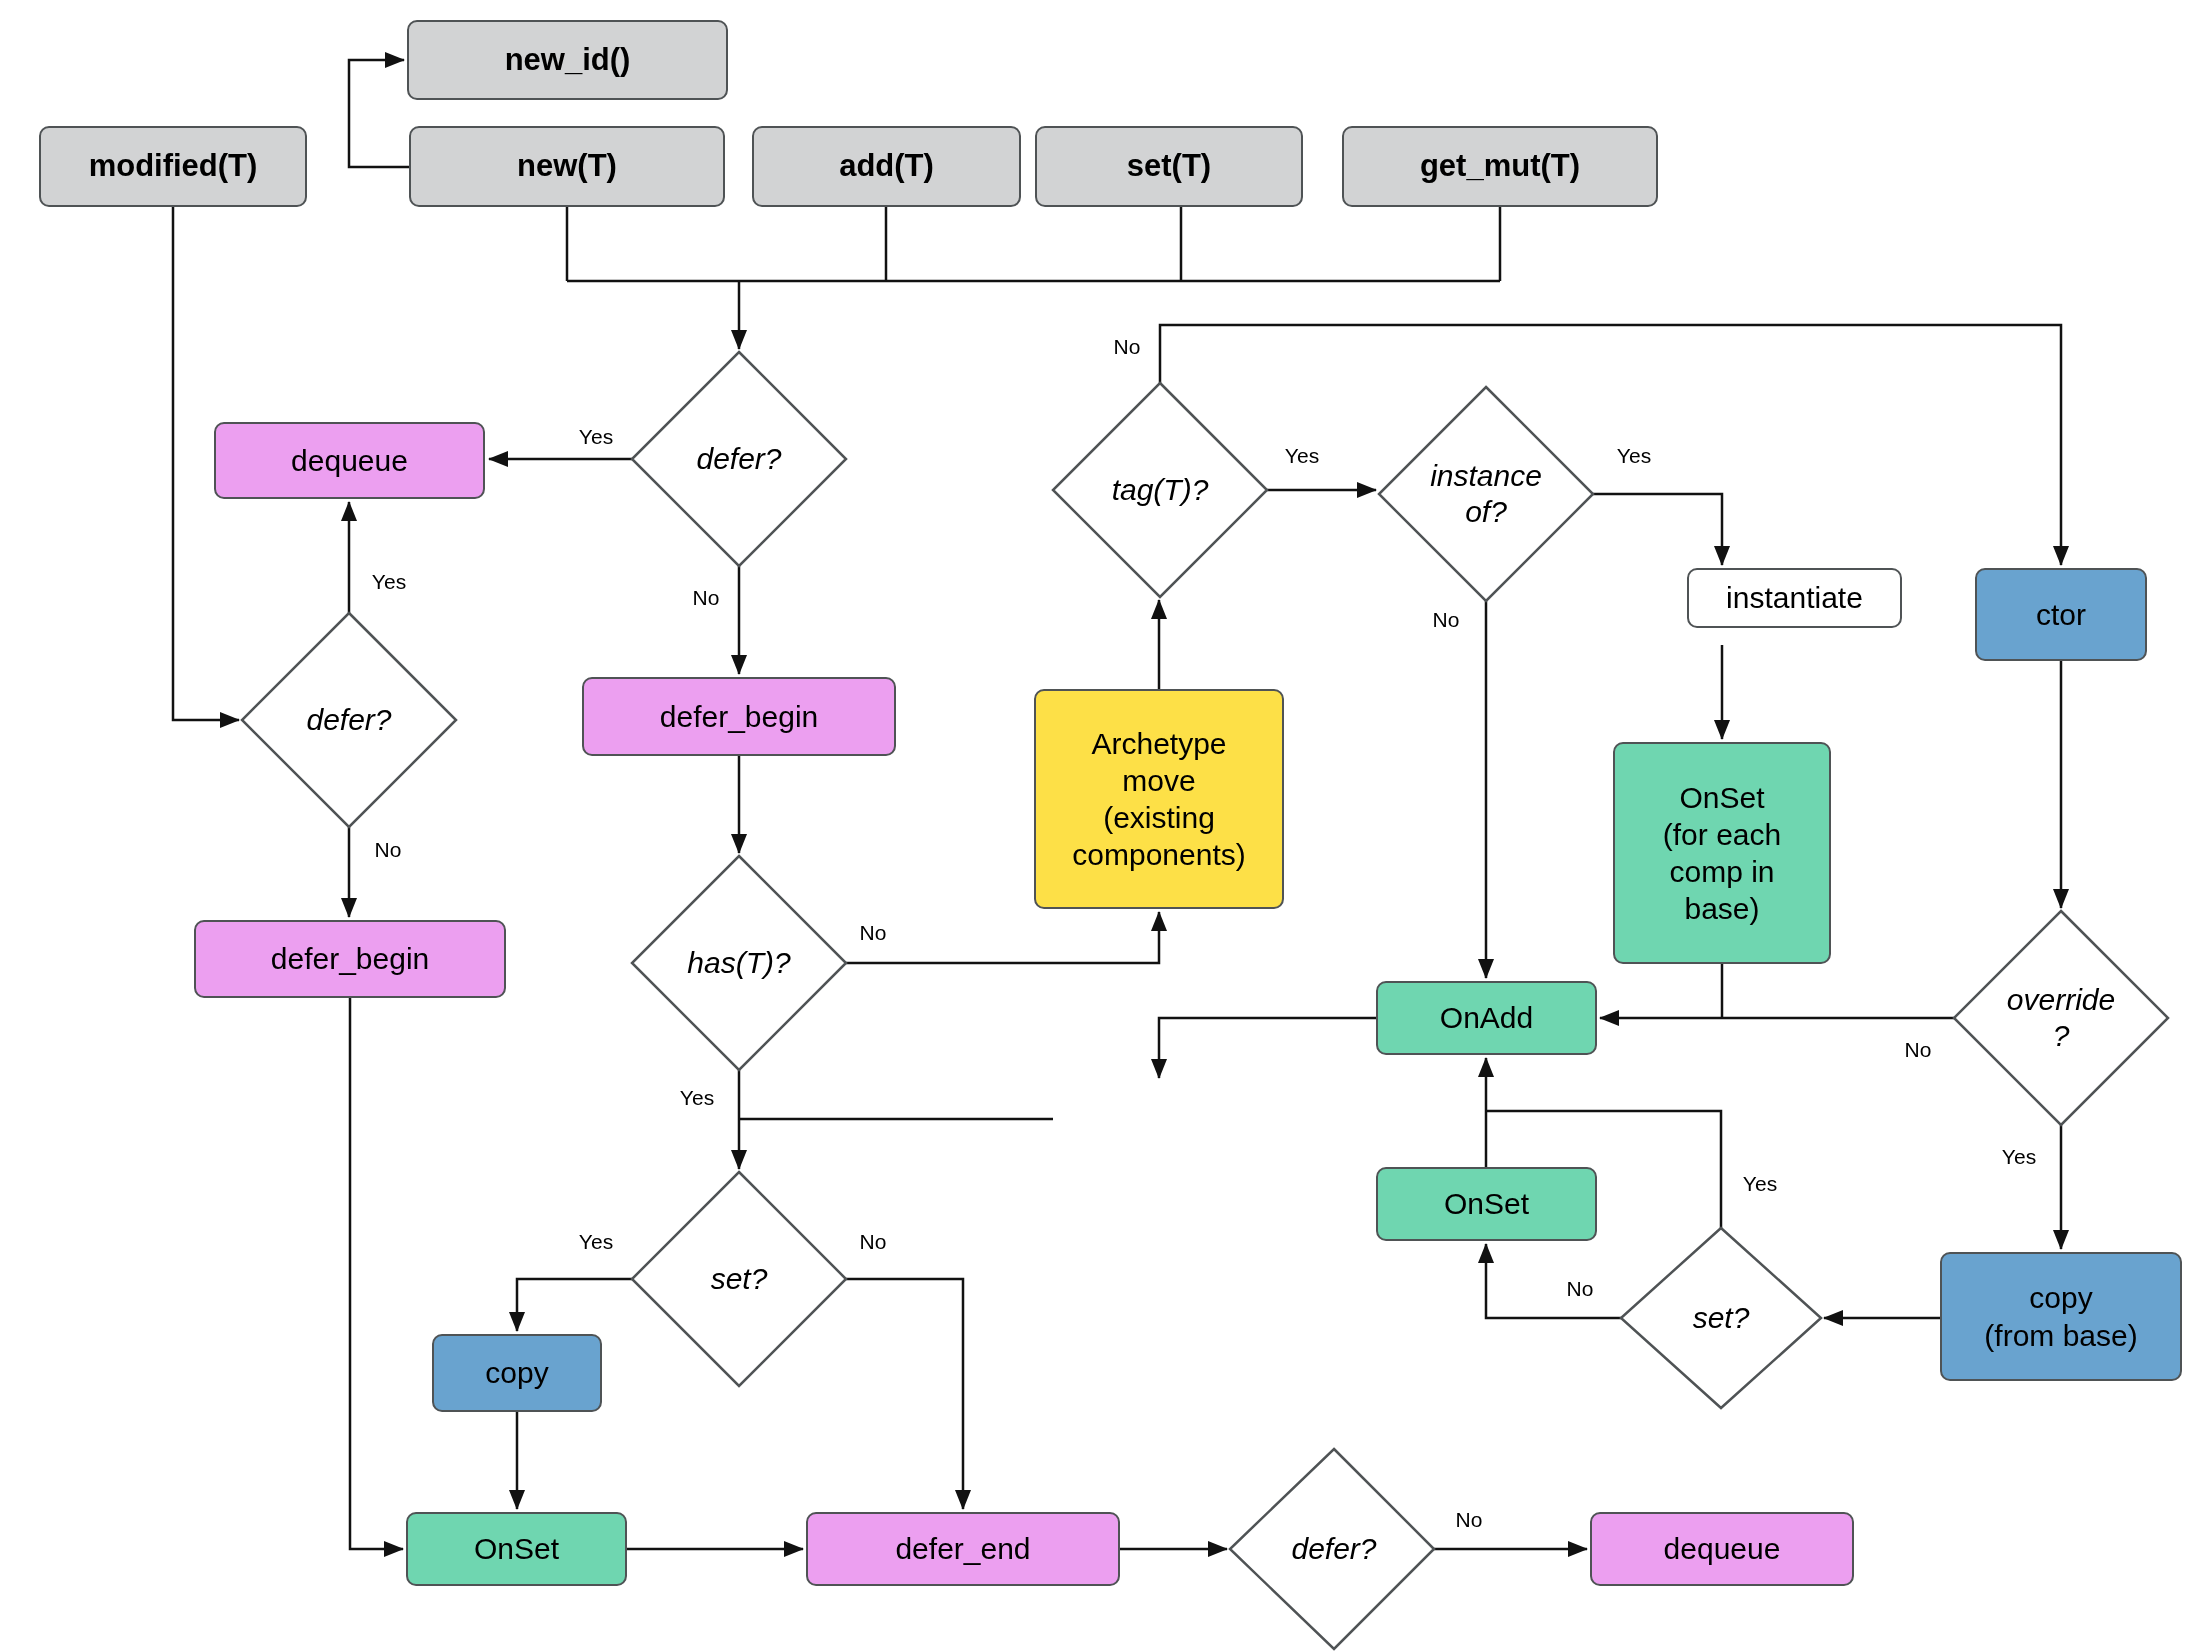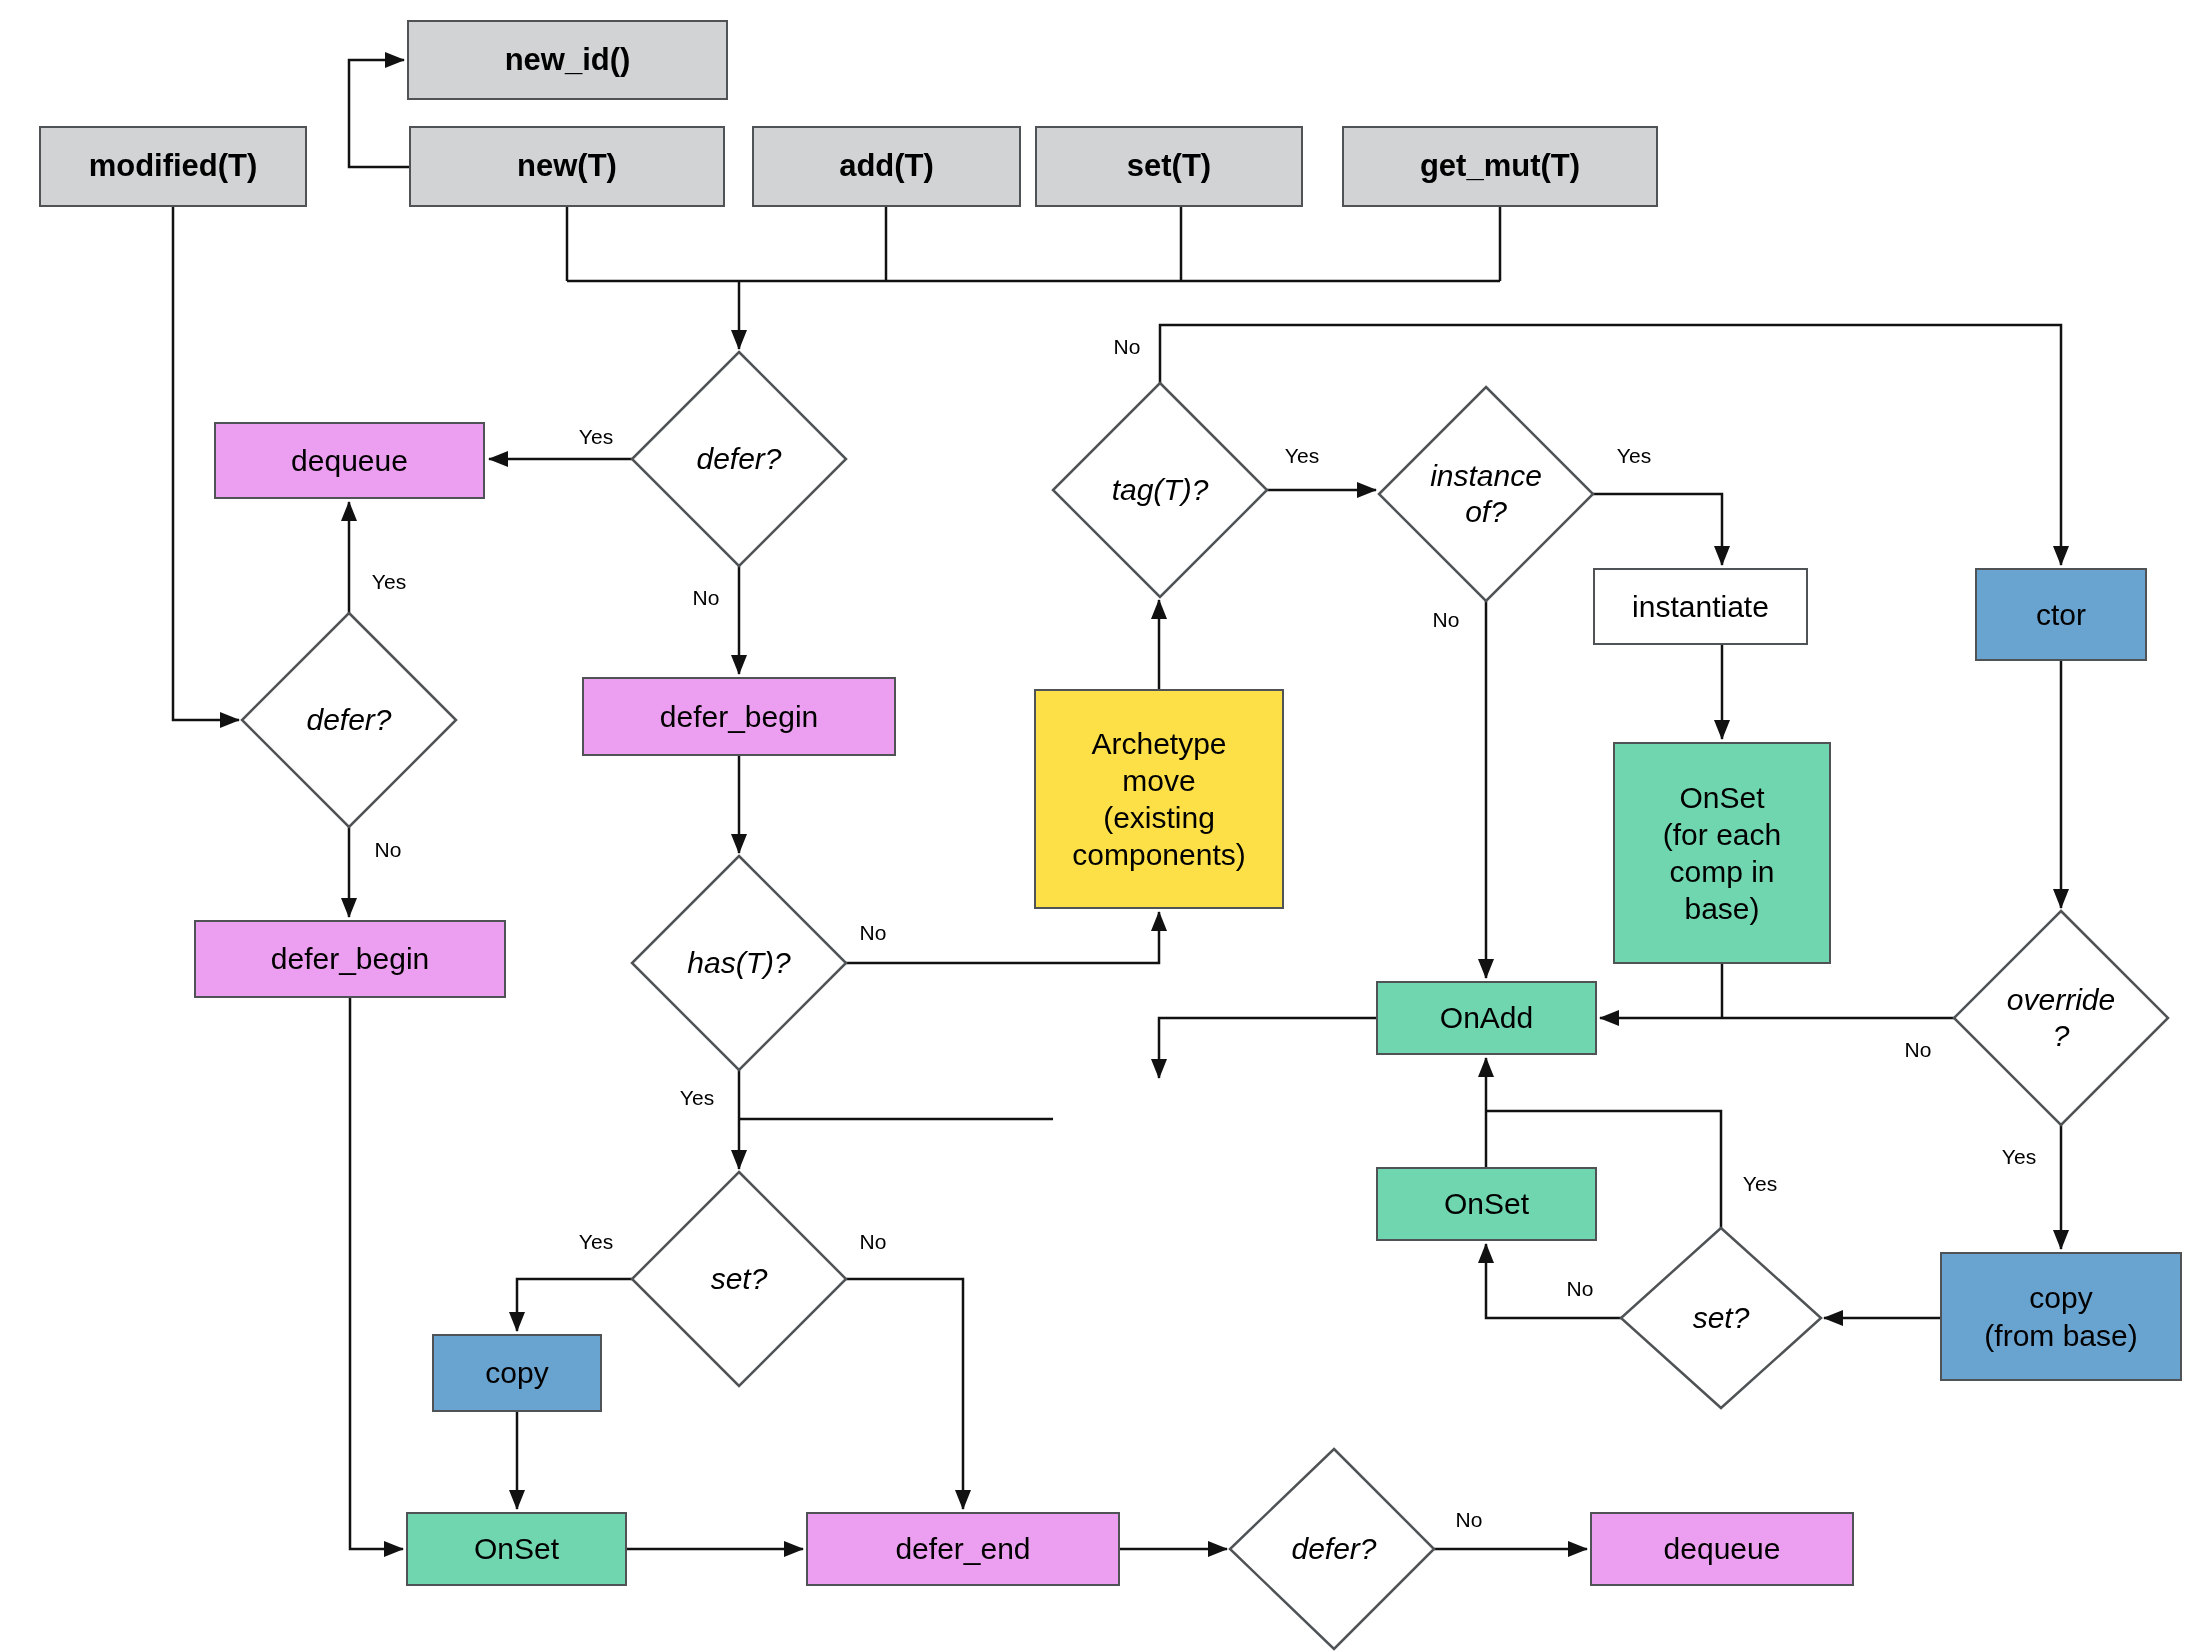--- a/index.html
+++ b/index.html
@@ -1,19 +1,19 @@
 <!DOCTYPE html>
 <html><head>
 <meta charset="utf-8">
 <style>
   html,body { margin:0; padding:0; background:#ffffff; font-family:"Liberation Sans", sans-serif; }
   #canvas { position:relative; width:2204px; height:1652px; background:#ffffff; overflow:hidden; }
   #edges { position:absolute; left:0; top:0; }
   .box { position:absolute; box-sizing:border-box; display:flex; align-items:center; justify-content:center;
-         text-align:center; border:2.5px solid #4f5355; border-radius:0; font-size:30px; line-height:1.24;
+         text-align:center; border:2.5px solid #4f5355; border-radius:10px; font-size:30px; line-height:1.24;
          white-space:pre-line; color:#000; }
   .api   { background:#d2d3d4; font-weight:700; font-size:31px; }
   .pink  { background:#ec9ff0; }
   .green { background:#6fd6b0; }
   .blue  { background:#69a3cf; }
   .slate { background:#fde047; }
   .plain { background:#ffffff; }
   .dlabel { position:absolute; transform:translate(-50%,-50%); font-style:italic; font-size:30px;
             text-align:center; line-height:1.2; white-space:pre-line; color:#000; }
   .elabel { position:absolute; transform:translate(-50%,-50%); font-size:21px; color:#000; }
@@ -98,21 +98,21 @@
   <div class="box pink" style="left:582px;top:677px;width:314px;height:79px">defer_begin</div>
   <div class="box pink" style="left:194px;top:920px;width:312px;height:78px">defer_begin</div>
   <div class="box pink" style="left:806px;top:1512px;width:314px;height:74px">defer_end</div>
   <div class="box pink" style="left:1590px;top:1512px;width:264px;height:74px">dequeue</div>
 
   <div class="box slate" style="left:1034px;top:689px;width:250px;height:220px">Archetype
 move
 (existing
 components)</div>
 
-  <div class="box plain" style="left:1593px;top:568px;width:215px;height:77px">instantiate</div>
+  <div class="box plain" style="left:1687px;top:568px;width:215px;height:60px">instantiate</div>
 
   <div class="box green" style="left:1613px;top:742px;width:218px;height:222px">OnSet
 (for each
 comp in
 base)</div>
   <div class="box green" style="left:1376px;top:981px;width:221px;height:74px">OnAdd</div>
   <div class="box green" style="left:1376px;top:1167px;width:221px;height:74px">OnSet</div>
   <div class="box green" style="left:406px;top:1512px;width:221px;height:74px">OnSet</div>
 
   <div class="box blue" style="left:1975px;top:568px;width:172px;height:93px">ctor</div>

